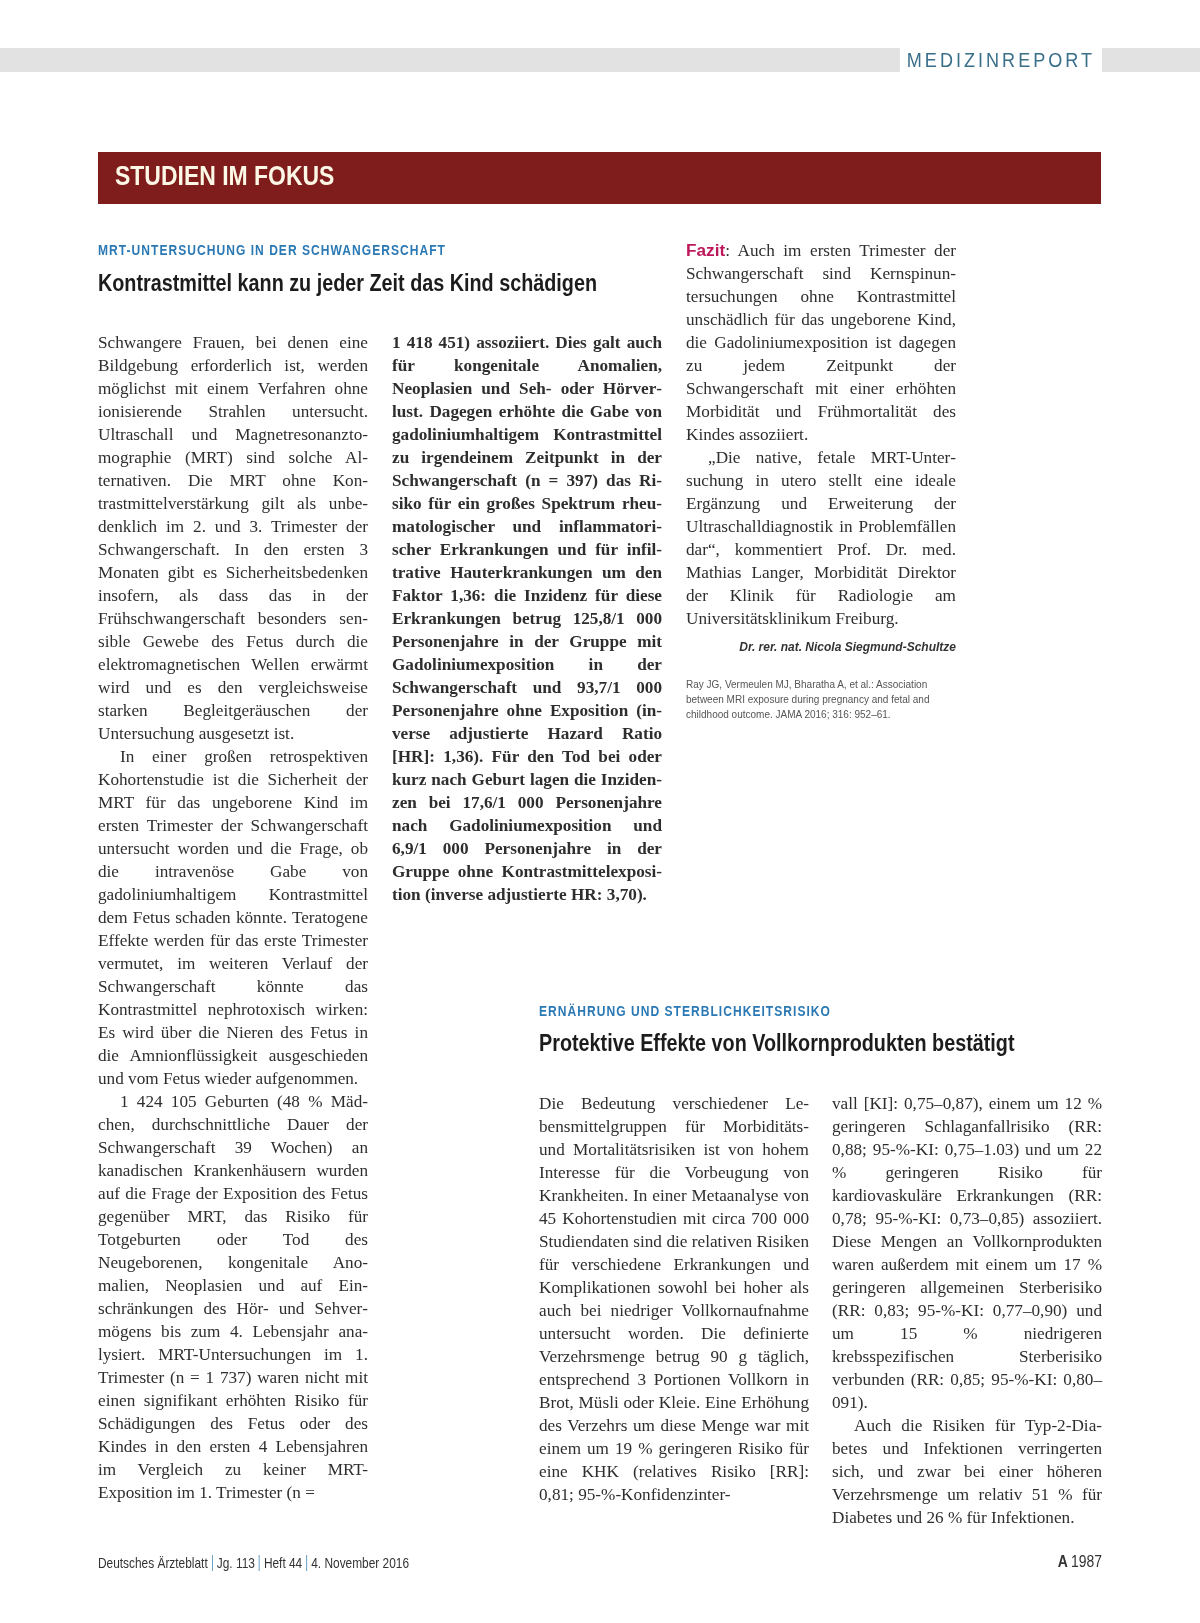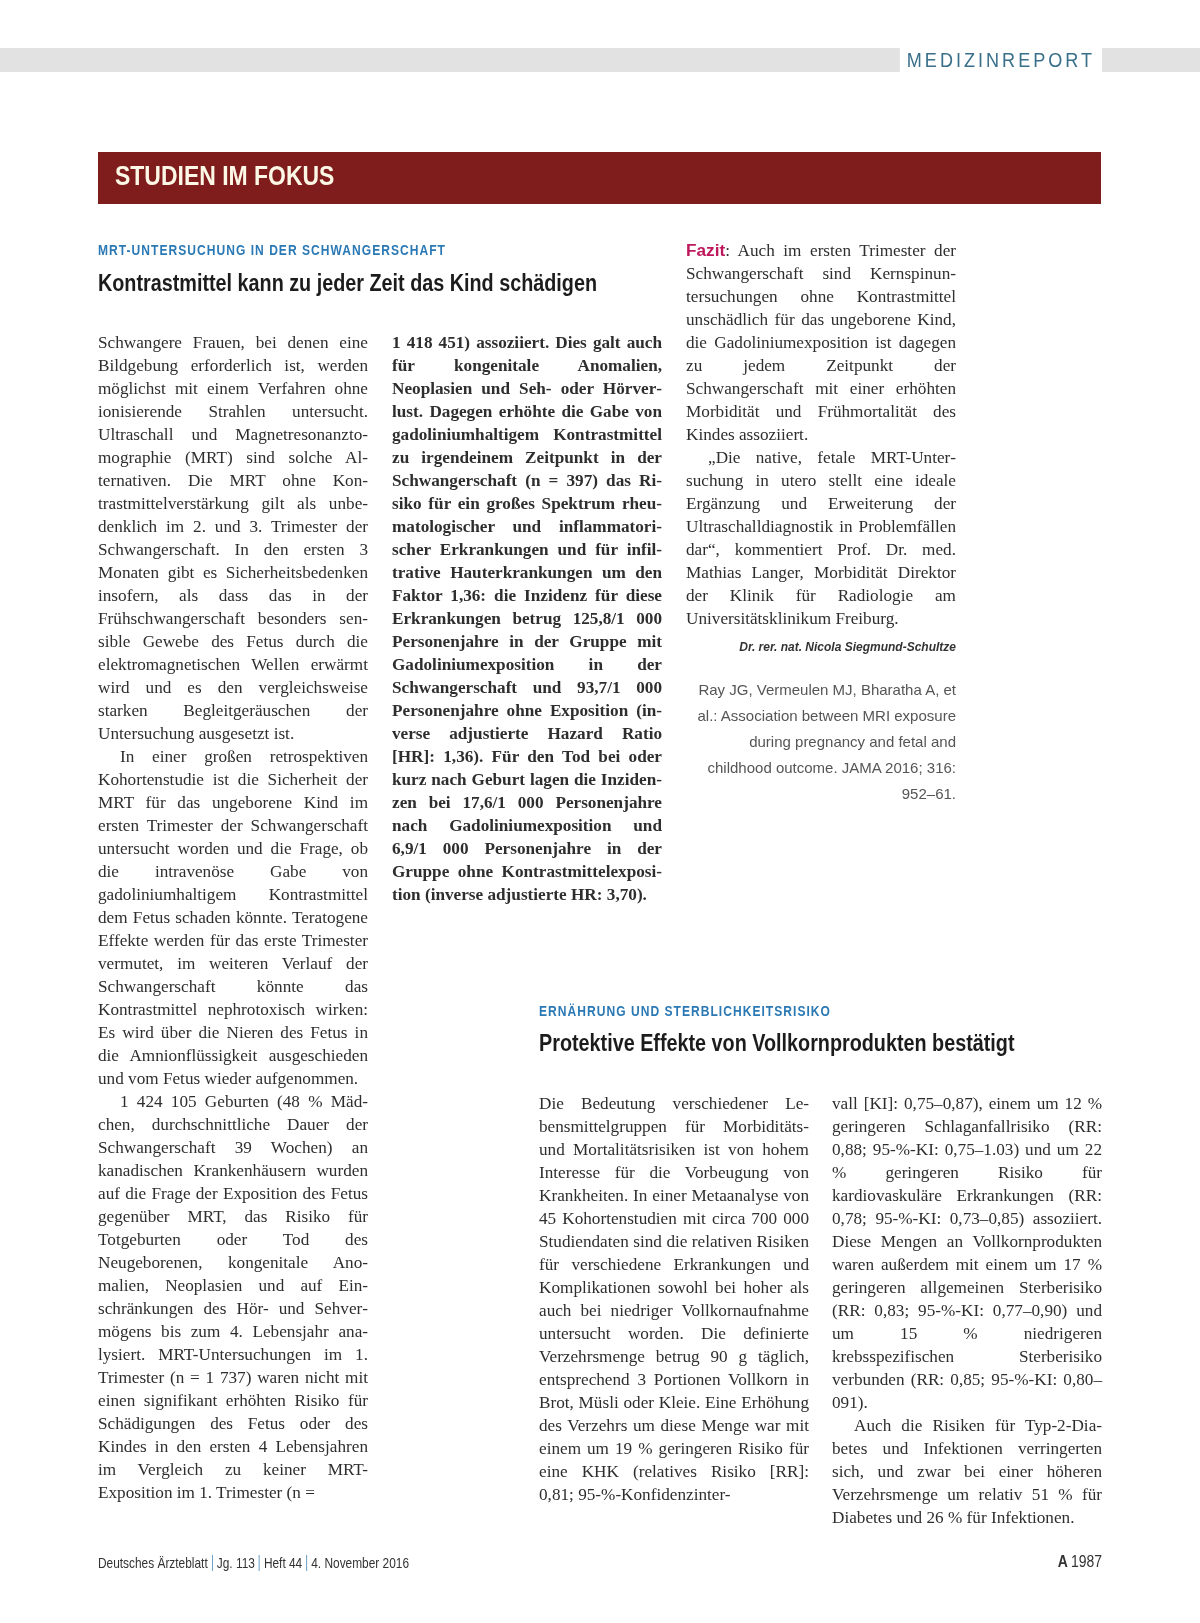--- a/index.html
+++ b/index.html
@@ -12,21 +12,21 @@
   .banner-title { position: absolute; left: 17px; top: 0; line-height: 48px; font-family: "Liberation Sans", sans-serif; font-weight: bold; font-size: 28px; color: #fdf8e6; transform: scaleX(0.82); transform-origin: left center; white-space: nowrap; }
 
   .kicker { position: absolute; font-family: "Liberation Sans", sans-serif; font-weight: bold; font-size: 14px; letter-spacing: 1.2px; color: #2a78b4; white-space: nowrap; transform: scaleX(0.86); transform-origin: left center; }
   .headline { position: absolute; font-family: "Liberation Sans", sans-serif; font-weight: bold; font-size: 23px; color: #1c1c1c; white-space: nowrap; transform: scaleX(0.86); transform-origin: left center; }
 
   .col { position: absolute; font-size: 17.2px; line-height: 23px; text-align: justify; hyphens: manual; color: #2e2e2e; }
   .col p { margin: 0; }
   .col p.indent { text-indent: 22px; }
   .fazit-label { font-family: "Liberation Sans", sans-serif; font-weight: bold; color: #be185d; }
   .author { text-align: right; font-family: "Liberation Sans", sans-serif; font-style: italic; font-weight: bold; font-size: 12px; margin-top: 6px; color: #333; }
-  .reference { font-family: "Liberation Sans", sans-serif; font-size: 15px; line-height: 26px; color: #555; text-align: right; margin-top: 18px; }
+  .reference { font-family: "Liberation Sans", sans-serif; font-size: 10px; line-height: 15px; color: #555; text-align: left; margin-top: 18px; }
 
   .footer { position: absolute; left: 98px; top: 1555px; font-family: "Liberation Sans", sans-serif; font-size: 14.5px; color: #333; white-space: nowrap; transform: scaleX(0.82); transform-origin: left center; }
   .footer .sep { display: inline-block; width: 1px; height: 16px; background: #4a8ab8; margin: 0 5px; vertical-align: -3px; }
   .pagenum { position: absolute; right: 98px; top: 1552px; font-family: "Liberation Sans", sans-serif; font-size: 17px; color: #333; white-space: nowrap; transform: scaleX(0.82); transform-origin: right center; }
   .pagenum .prefix { font-weight: bold; margin-right: 4px; }
 </style>
 </head>
 <body>
 
 <div class="topbar"></div>

